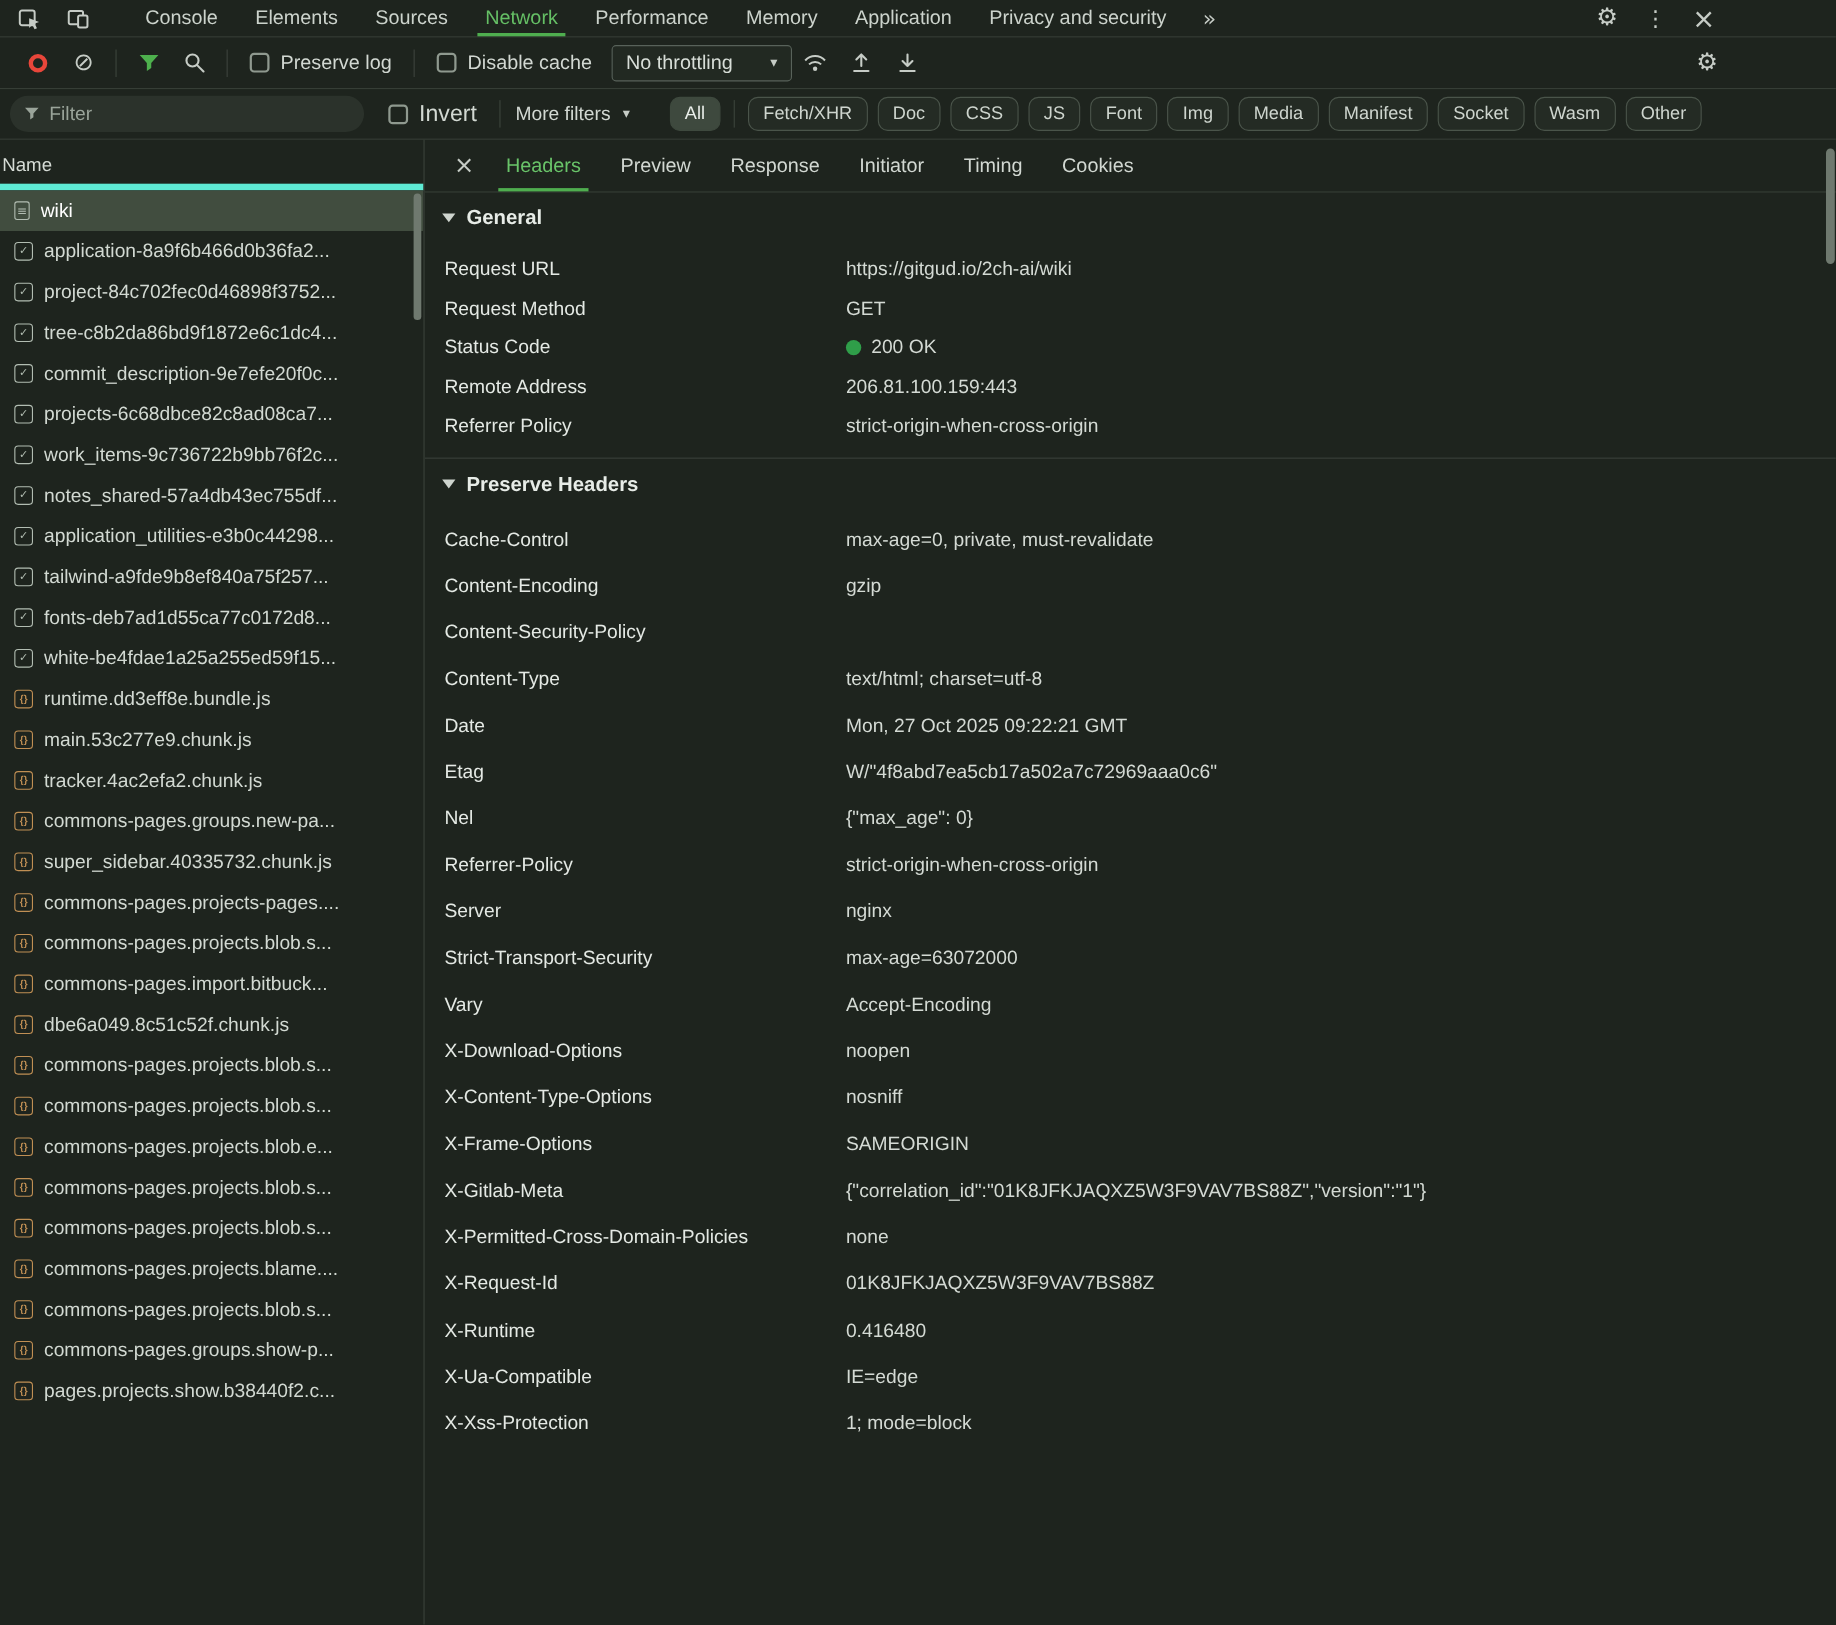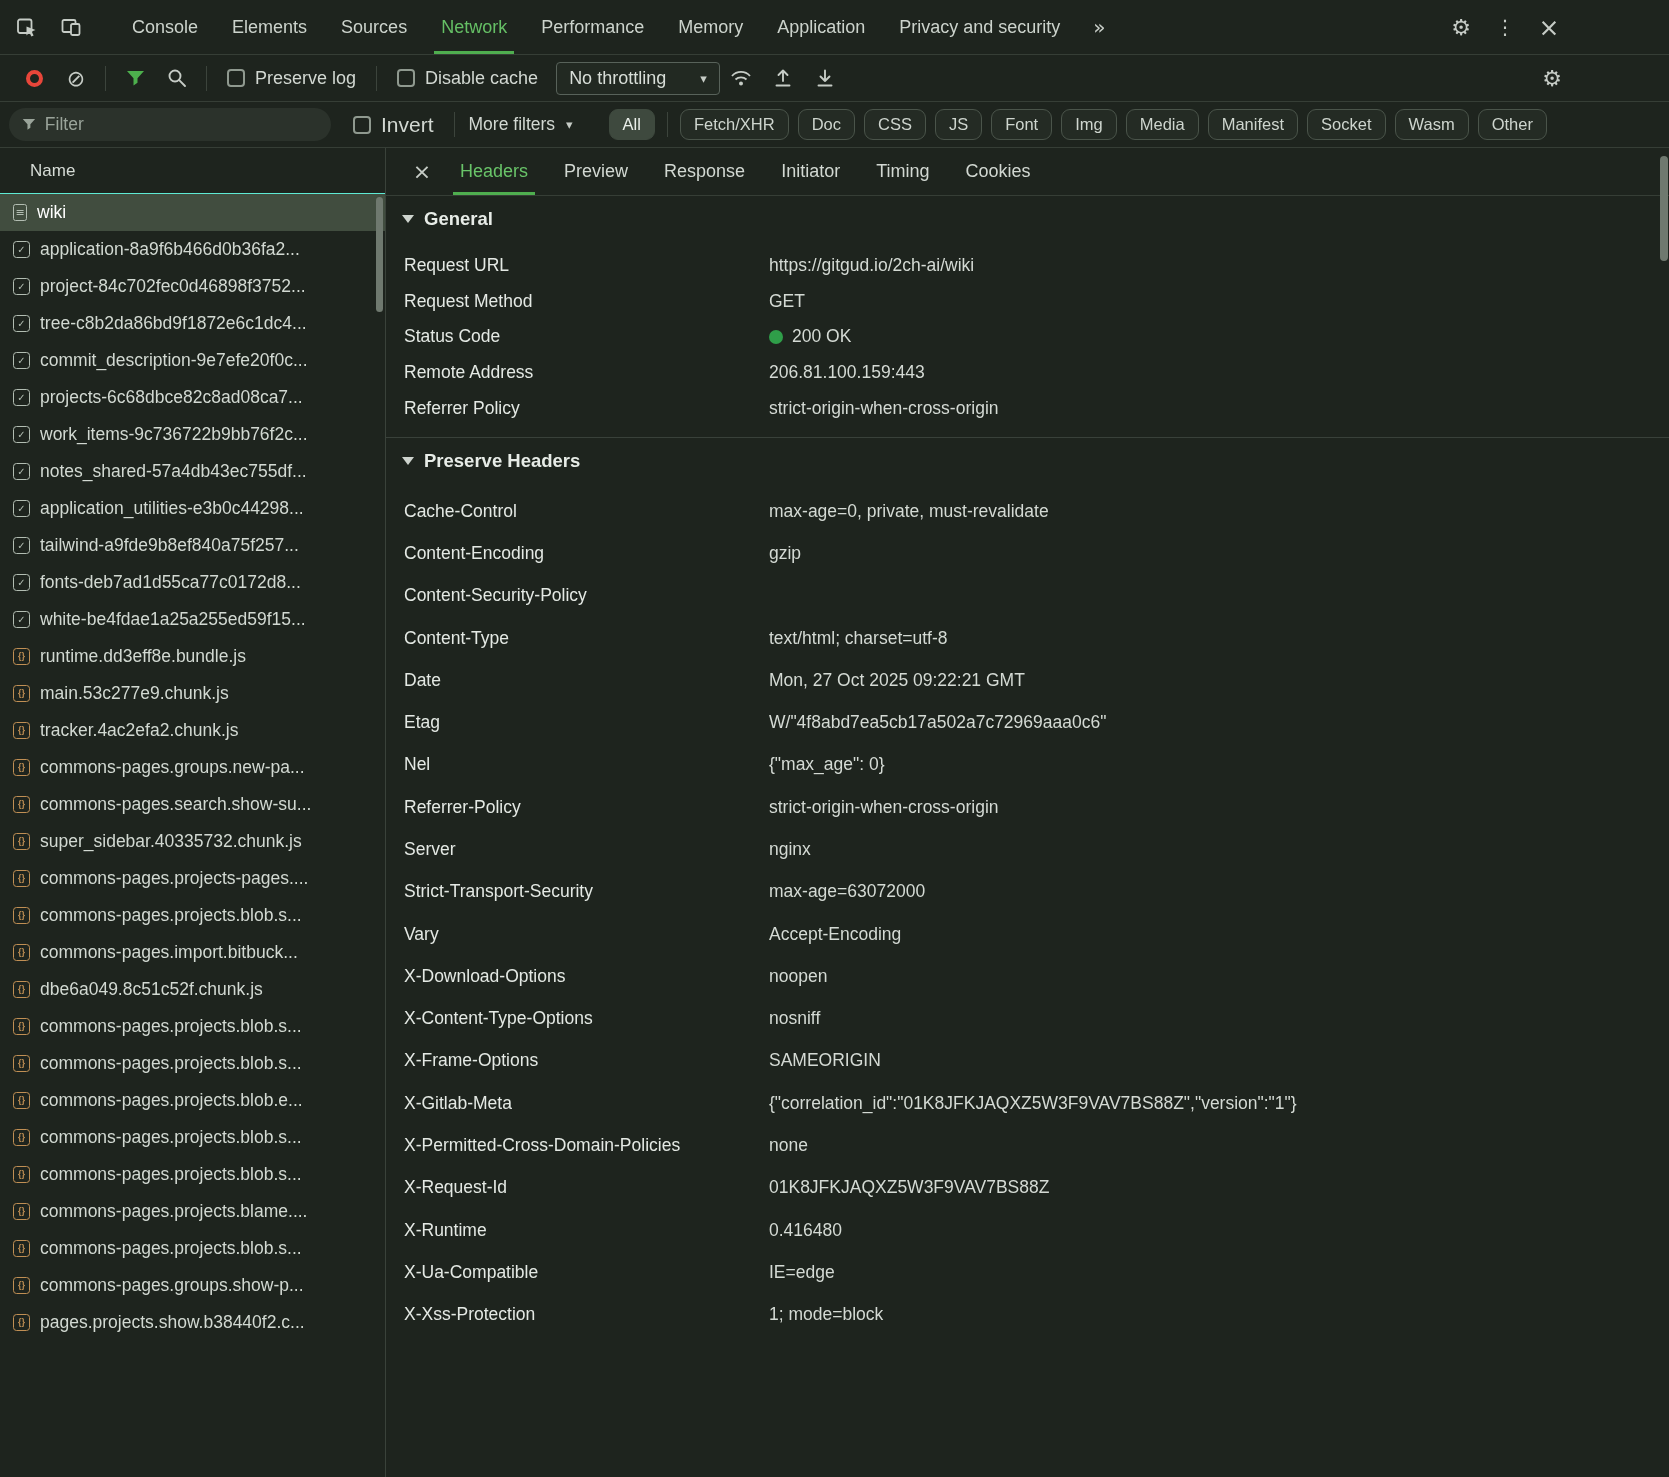--- a/index.html
+++ b/index.html
@@ -5,21 +5,21 @@
   *{box-sizing:border-box;margin:0;padding:0}
   html,body{width:1669px;height:1477px;overflow:hidden}
   body{font-family:"Liberation Sans","DejaVu Sans",sans-serif;background:#1e241e;color:#d4dad4}
   svg{display:block}
   .devtools{width:100%;height:100%;display:flex;flex-direction:column;background:#1e241e}
   .vsep{width:1px;height:25px;background:#3c443c;flex:none;align-self:center;margin:0 8px}
   .flex-spacer{flex:1}
   .glyph{font-family:"DejaVu Sans","Liberation Sans",sans-serif}
 
   
-  .main-tabbar{height:55px;flex:none;display:flex;align-items:stretch;border-bottom:1px solid #363e36;padding-left:5px}
+  .main-tabbar{height:34px;flex:none;display:flex;align-items:stretch;border-bottom:1px solid #363e36;padding-left:5px}
   .icon-btn{display:flex;align-items:center;justify-content:center;color:#c6ccc6;cursor:pointer;flex:none}
   .w40{width:40px}.w44{width:44px}.w48{width:48px}
   .main-tabs{display:flex;margin-left:22px}
   .tab{padding:0 17px;display:flex;align-items:center;font-size:18px;color:#ccd3cc;position:relative;cursor:pointer;white-space:nowrap}
   .tab.active{color:#65bf65}
   .tab.active::after{content:"";position:absolute;left:10px;right:10px;bottom:0;height:3px;background:#4fae4f}
   .more-tabs{font-size:20px;padding:0 16px}
   .gear-g{font-size:22px}
   .kebab-g{font-size:20px}
   .close-g{font-size:25px;margin-right:96px}
@@ -44,21 +44,21 @@
   .invert-wrap .lbl{font-size:21px}
   .more-filters{display:flex;align-items:center;gap:11px;font-size:17.5px;color:#d2d8d2;margin:0 6px;cursor:pointer;white-space:nowrap}
   .chips{display:flex;align-items:center;gap:9px;margin-left:30px}
   .chip{height:31px;display:flex;align-items:center;padding:0 13px;border:1px solid #4a544a;border-radius:9px;font-size:16.5px;color:#ced5ce;background:#242b24;cursor:pointer;white-space:nowrap}
   .chip.sel{background:#3e493e;border-color:#3e493e;color:#eaefea}
   .chipsep{margin:0 3px}
 
   
   .content{flex:1;display:flex;min-height:0}
   .left-panel{width:386px;flex:none;border-right:1px solid #3a423a;position:relative;overflow:hidden}
-  .name-header{height:46px;line-height:45px;padding-left:30px;font-size:17px;color:#d6dcd6;border-bottom:1px solid #5eead4}
+  .name-header{height:46px;line-height:45px;padding-left:2px;font-size:17px;color:#d6dcd6;border-bottom:6px solid #5eead4}
   .req-list{overflow:hidden}
   .req-row{height:37px;display:flex;align-items:center;gap:10px;padding:0 10px 0 13px;font-size:17.5px;color:#d2d9d2;cursor:pointer;white-space:nowrap}
   .req-row.sel{background:#414d3f;color:#ffffff}
   .req-name{overflow:hidden;text-overflow:ellipsis}
   .fico{width:17px;height:17px;flex:none;border:1.5px solid #b2bdb2;border-radius:3.5px;display:flex;align-items:center;justify-content:center;color:#b2bdb2}
   .fico.doc{width:14px;height:17px;border-radius:2.5px}
   .fico.doc::before{content:"≡";font-size:11px;line-height:1;font-family:"DejaVu Sans",sans-serif}
   .fico.css::before{content:"✓";font-size:10px;line-height:1;font-family:"DejaVu Sans",sans-serif}
   .fico.js{border-color:#c08f54;color:#c08f54}
   .fico.js::before{content:"{}";font-size:9px;line-height:1;font-weight:bold}
@@ -270,24 +270,20 @@
           <div class="req-row">
             <span class="fico js"></span>
             <span class="req-name">tracker.4ac2efa2.chunk.js</span>
           </div>
           <div class="req-row">
             <span class="fico js"></span>
             <span class="req-name">commons-pages.groups.new-pa...</span>
           </div>
           <div class="req-row">
             <span class="fico js"></span>
-            <span class="req-name">commons-pages.search.show-su...</span>
-          </div>
-          <div class="req-row">
-            <span class="fico js"></span>
             <span class="req-name">super_sidebar.40335732.chunk.js</span>
           </div>
           <div class="req-row">
             <span class="fico js"></span>
             <span class="req-name">commons-pages.projects-pages....</span>
           </div>
           <div class="req-row">
             <span class="fico js"></span>
             <span class="req-name">commons-pages.projects.blob.s...</span>
           </div>

